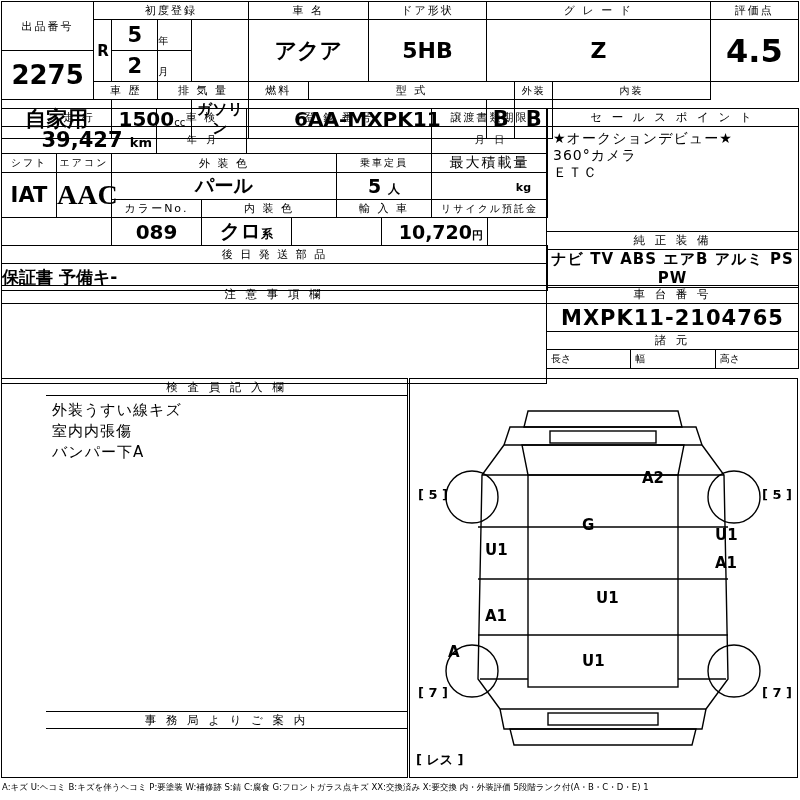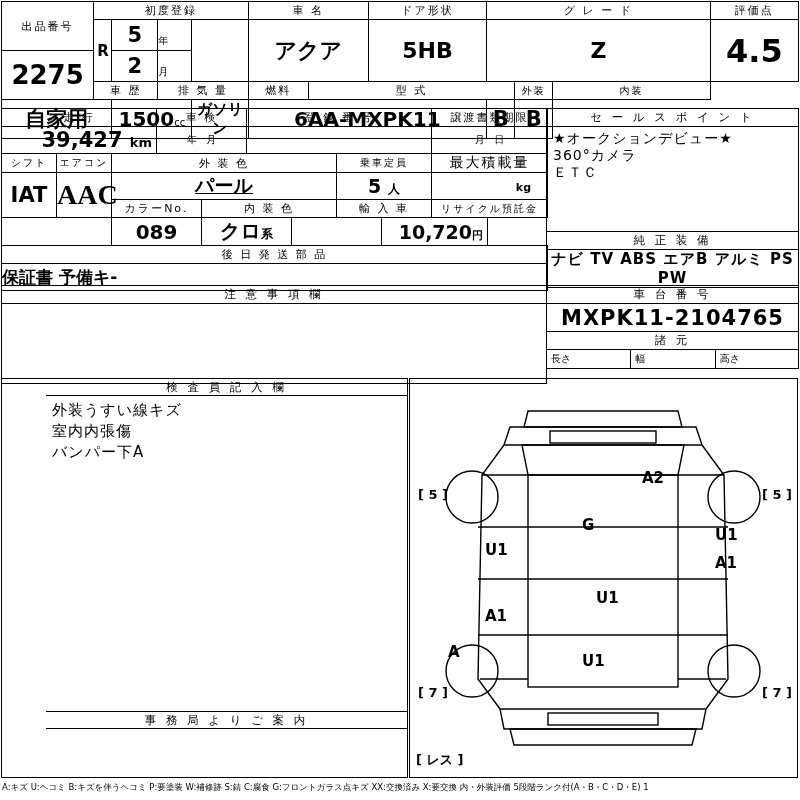--- a/index.html
+++ b/index.html
@@ -151,21 +151,21 @@
     <tr>
       <td class="c-lbl" style="font-size:10px;">シフト</td>
       <td class="c-lbl" style="font-size:10px;">エアコン</td>
       <td colspan="5" class="c-lbl">外 装 色</td>
       <td colspan="2" class="c-lbl" style="font-size:10px;">乗車定員</td>
       <td colspan="2" class="c-lbl" style="font-size:14px;">最大積載量</td>
     </tr>
     <tr>
       <td rowspan="2" class="c-val" style="height:26px;font-size:21px;">IAT</td>
       <td rowspan="2" class="c-val" style="height:26px;font-size:28px;font-family:Liberation Serif, serif;">AAC</td>
-      <td colspan="5" class="c-val" style="height:26px;font-size:19px;text-decoration:underline;">パール</td>
+      <td colspan="5" class="c-val" style="height:26px;font-size:19px;">パール</td>
       <td colspan="2" class="c-val" style="height:26px;font-size:19px;">
         <span>5</span>&nbsp;<span style="font-size:12px;">人</span>
       </td>
       <td colspan="2" class="c-val" style="height:26px;font-size:14px;text-align:right;padding-right:16px;">
         <span></span><span style="font-size:11px;">kg</span>
       </td>
     </tr>
     <tr>
       <td colspan="2" class="c-lbl">カラーNo.</td>
       <td colspan="3" class="c-lbl">内 装 色</td>

